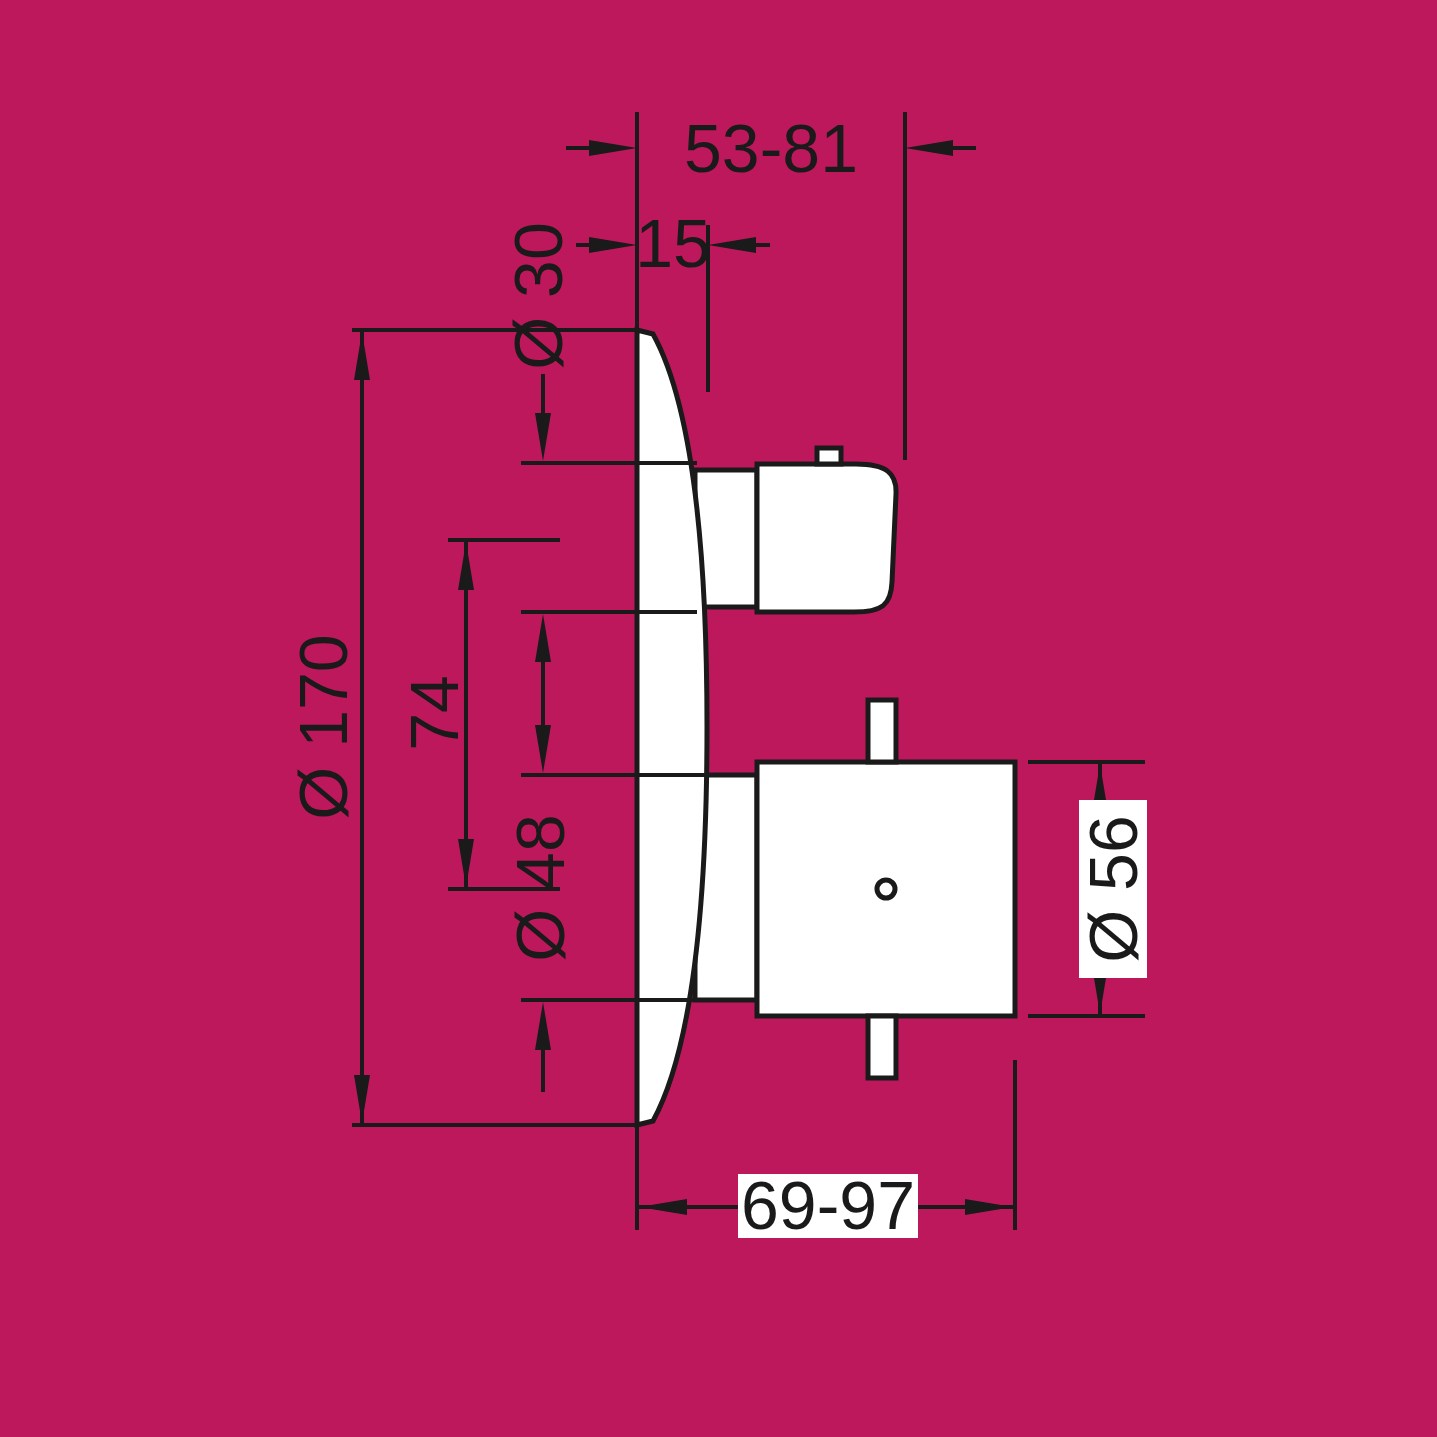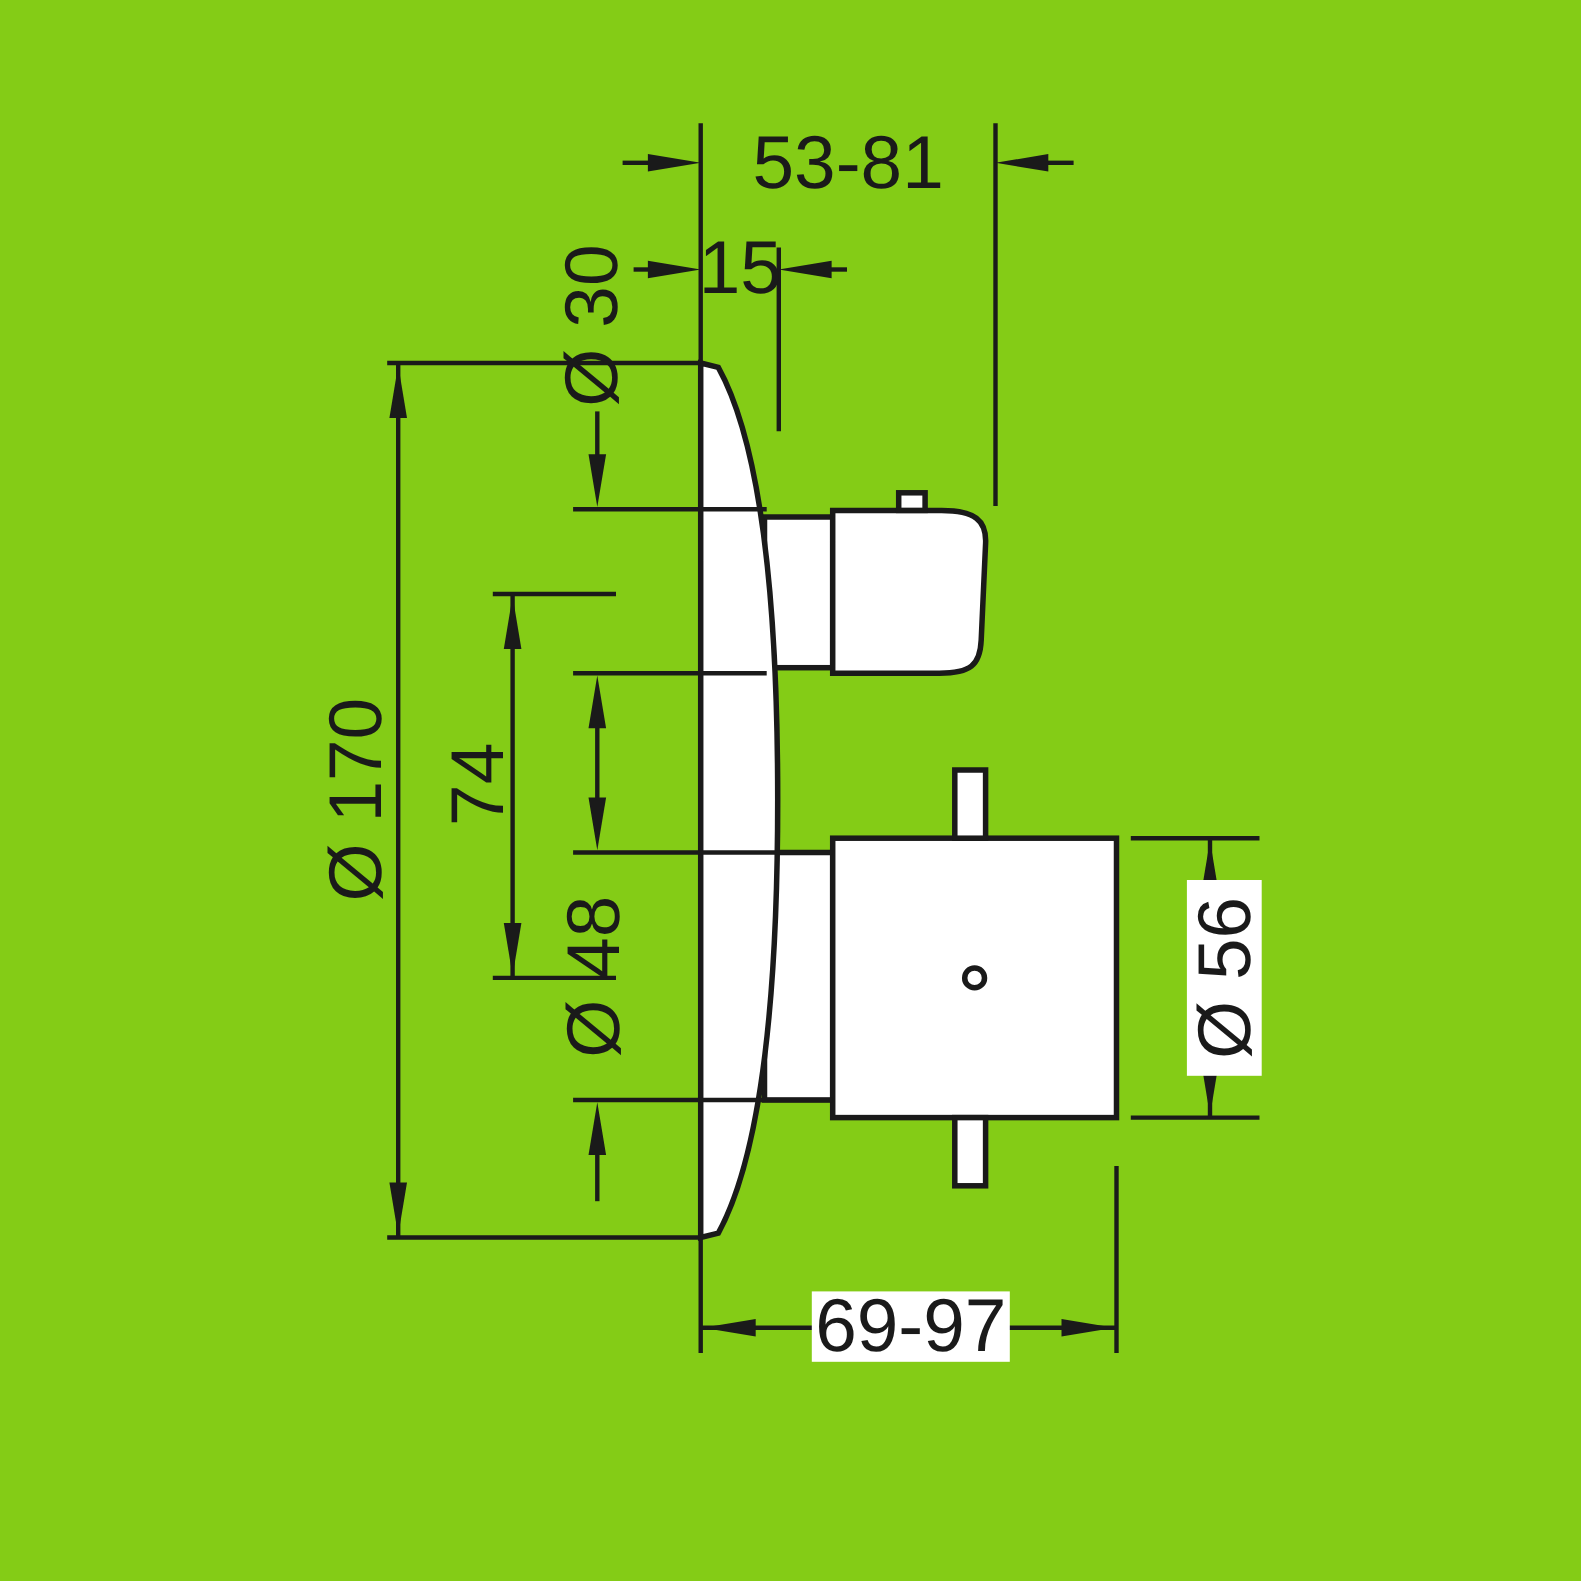--- a/index.html
+++ b/index.html
@@ -1,17 +1,17 @@
 <!DOCTYPE html>
 <html><head>
 <meta charset="utf-8">
 <title>Drawing</title>
 <style>
   html,body{margin:0;padding:0;background:#ffffff;}
-  .stage{width:1437px;height:1437px;background:#84cc16;position:relative;overflow:hidden;}
+  .stage{width:1437px;height:1437px;background:#be185d;position:relative;overflow:hidden;}
   svg{display:block;}
   svg text{
     font-family:"Liberation Sans",sans-serif;
     font-size:68px;
     fill:#1a1a1a;
     text-anchor:middle;
     dominant-baseline:central;
   }
   .part rect,.part path,.part circle{fill:#ffffff;stroke:#1a1a1a;stroke-width:5;}
   .dims line{stroke:#1a1a1a;stroke-width:4;fill:none;}

